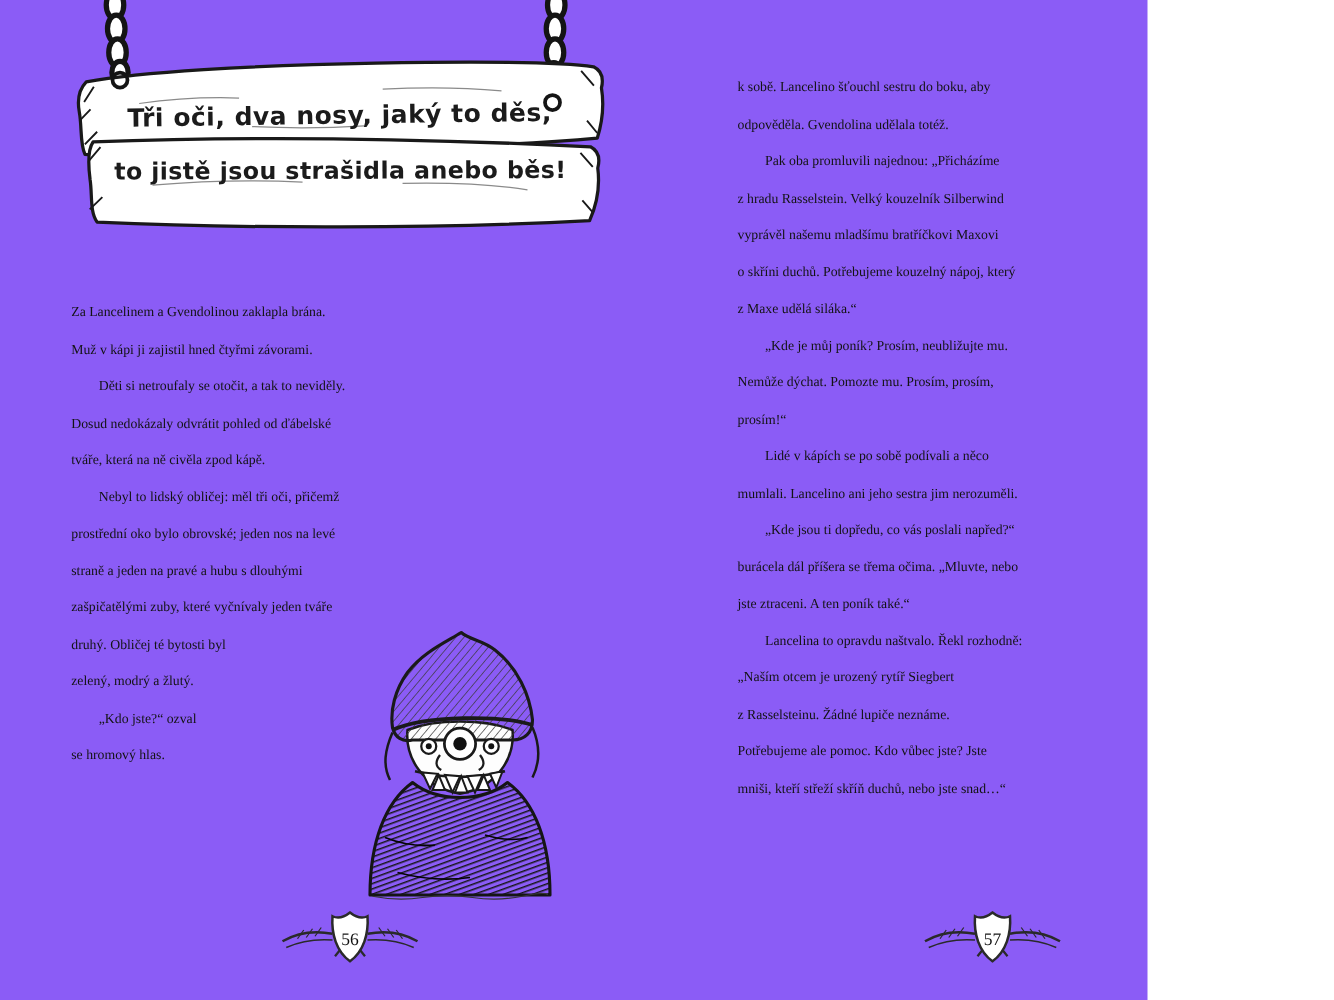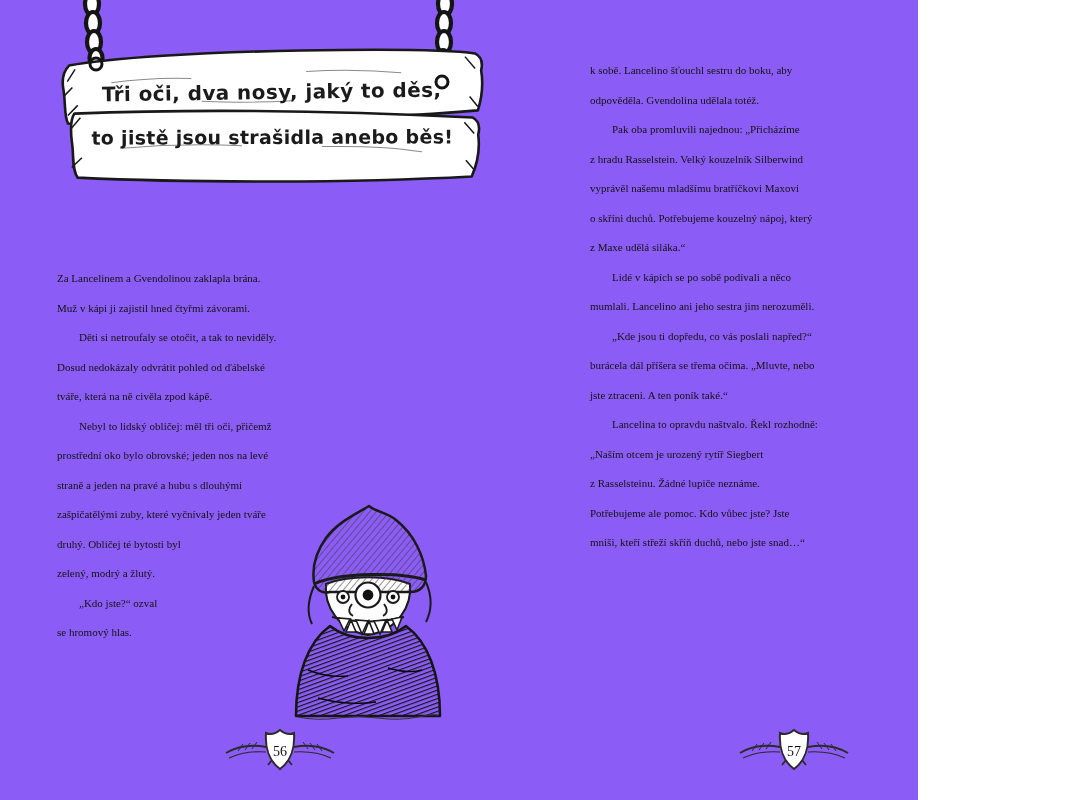--- a/index.html
+++ b/index.html
@@ -4,21 +4,21 @@
 <style>
   html,body{margin:0;padding:0;background:#ffffff;}
   .canvas{
     position:relative;width:918px;height:800px;background:#8b5cf6;
     overflow:hidden;color:#131313;
     font-family:"Liberation Serif", serif;
   }
   .text-block{position:absolute;font-size:11px;line-height:29.5px;}
   .text-block p{margin:0;white-space:pre-line;}
   .text-block p.indent{text-indent:22px;}
-  .left-text{left:57px;top:236px;width:445px;margin-top:28px;}
+  .left-text{left:57px;top:236px;width:445px;}
   .right-text{left:590px;top:56px;width:440px;}
 
   .sign-illo{position:absolute;left:52px;top:0;width:440px;height:232px;}
   .sign-illo svg{position:absolute;left:0;top:0;}
   .sign-text{
     position:absolute;left:0;top:0;width:100%;height:100%;
     font-family:"DejaVu Sans", sans-serif;font-weight:700;color:#1b1b1b;
     transform:rotate(-0.8deg);
   }
   .sign-line1{position:absolute;top:80px;left:0;right:0;text-align:center;font-size:20px;letter-spacing:.4px;}
@@ -148,20 +148,23 @@
   <div>
 
     <div class="text-block right-text">
       <p>k sobě. Lancelino šťouchl sestru do boku, aby
 odpověděla. Gvendolina udělala totéž.</p>
       <p class="indent">Pak oba promluvili najednou: „Přicházíme
 z hradu Rasselstein. Velký kouzelník Silberwind
 vyprávěl našemu mladšímu bratříčkovi Maxovi
 o skříni duchů. Potřebujeme kouzelný nápoj, který
 z Maxe udělá siláka.“</p>
+      <p class="indent">„Kde je můj poník? Prosím, neubližujte mu.
+Nemůže dýchat. Pomozte mu. Prosím, prosím,
+prosím!“</p>
       <p class="indent">Lidé v kápích se po sobě podívali a něco
 mumlali. Lancelino ani jeho sestra jim nerozuměli.</p>
       <p class="indent">„Kde jsou ti dopředu, co vás poslali napřed?“
 burácela dál příšera se třema očima. „Mluvte, nebo
 jste ztraceni. A ten poník také.“</p>
       <p class="indent">Lancelina to opravdu naštvalo. Řekl rozhodně:
 „Naším otcem je urozený rytíř Siegbert
 z Rasselsteinu. Žádné lupiče neznáme.
 Potřebujeme ale pomoc. Kdo vůbec jste? Jste
 mniši, kteří střeží skříň duchů, nebo jste snad…“</p>

